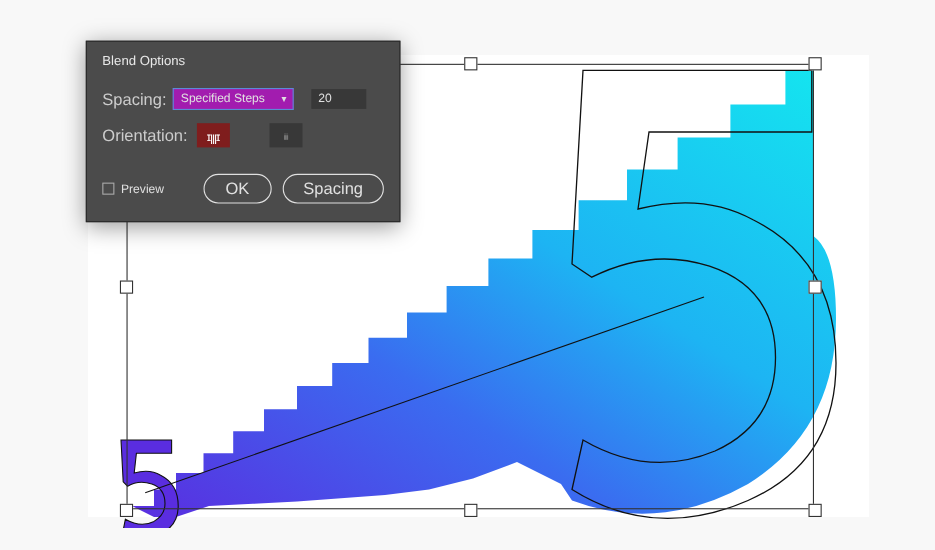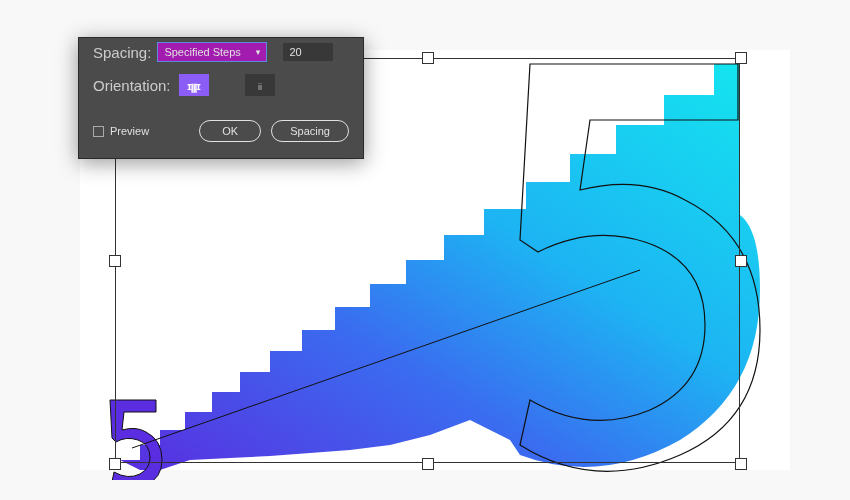--- a/index.html
+++ b/index.html
@@ -26,26 +26,26 @@
 
 .dialog { position: absolute; left: 78px; top: 37px; width: 286px; background: #4b4b4b; border: 1px solid #2a2a2a; box-shadow: 0 4px 20px rgba(0,0,0,.4); color: #e0e0e0; font-size: 12px; }
 .dialog-title { padding: 10px 14px 14px; color: #e8e8e8; font-size: 12px; }
 .row { display: flex; align-items: center; padding: 4px 14px; gap: 6px; }
 .label { color: #ccc; min-width: 52px; text-align: right; font-size: 15px; }
 .select { background: #a21caf; border: 1px solid #5a8bd6; color: #e0e0e0; font-size: 11px; padding: 3px 6px; width: 110px; display: flex; justify-content: space-between; align-items: center; }
 .select .chev { font-size: 9px; }
 .num-input { background: #383838; border: none; color: #e0e0e0; font-size: 11px; padding: 3px 6px; width: 50px; margin-left: 10px; }
 .orient-row { padding: 8px 14px 14px; display: flex; align-items: center; gap: 8px; }
 .orient-btn { width: 30px; height: 22px; background: #383838; display: inline-flex; align-items: center; justify-content: center; font-size: 11px; color: #e0e0e0; letter-spacing: -1px; }
-.orient-btn.active { background: #8b5cf6; color: #fff; font-weight: bold; }
+.orient-btn.active { background: #7f1d1d; color: #fff; }
 .orient-btn.inactive { color: #888; margin-left: 28px; }
 .footer { display: flex; align-items: center; padding: 10px 14px 16px; gap: 10px; }
 .checkbox { display: flex; align-items: center; gap: 6px; margin-right: auto; font-size: 11px; }
 .checkbox .cb { width: 11px; height: 11px; border: 1px solid #aaa; display: inline-block; }
-.btn { border: 1.5px solid #e0e0e0; border-radius: 14px; background: none; color: #e0e0e0; font-size: 11px; padding: 4px 18px; min-width: 62px; text-align: center; cursor: pointer; }
+.btn { border: 1.5px solid #e0e0e0; border-radius: 14px; background: none; color: #e0e0e0; font-size: 15px; padding: 4px 18px; min-width: 62px; text-align: center; cursor: pointer; }
 
 </style>
 </head>
 <body>
 
 <div class="canvas"></div>
 
 <svg class="blend-svg" viewBox="0 0 720 440">
   <defs>
     <linearGradient id="g" x1="0%" y1="100%" x2="100%" y2="0%">
@@ -81,20 +81,21 @@
 <div class="handle h-tl"></div>
 <div class="handle h-tm"></div>
 <div class="handle h-tr"></div>
 <div class="handle h-ml"></div>
 <div class="handle h-mr"></div>
 <div class="handle h-bl"></div>
 <div class="handle h-bm"></div>
 <div class="handle h-br"></div>
 
 <div class="dialog">
+  <div class="dialog-title">Blend Options</div>
   <div class="row">
     <span class="label">Spacing:</span>
     <div class="select">
       <span>Specified Steps</span>
       <span class="chev">▾</span>
     </div>
     <div class="num-input">20</div>
   </div>
   <div class="orient-row">
     <span class="label" style="min-width:64px">Orientation:</span>

